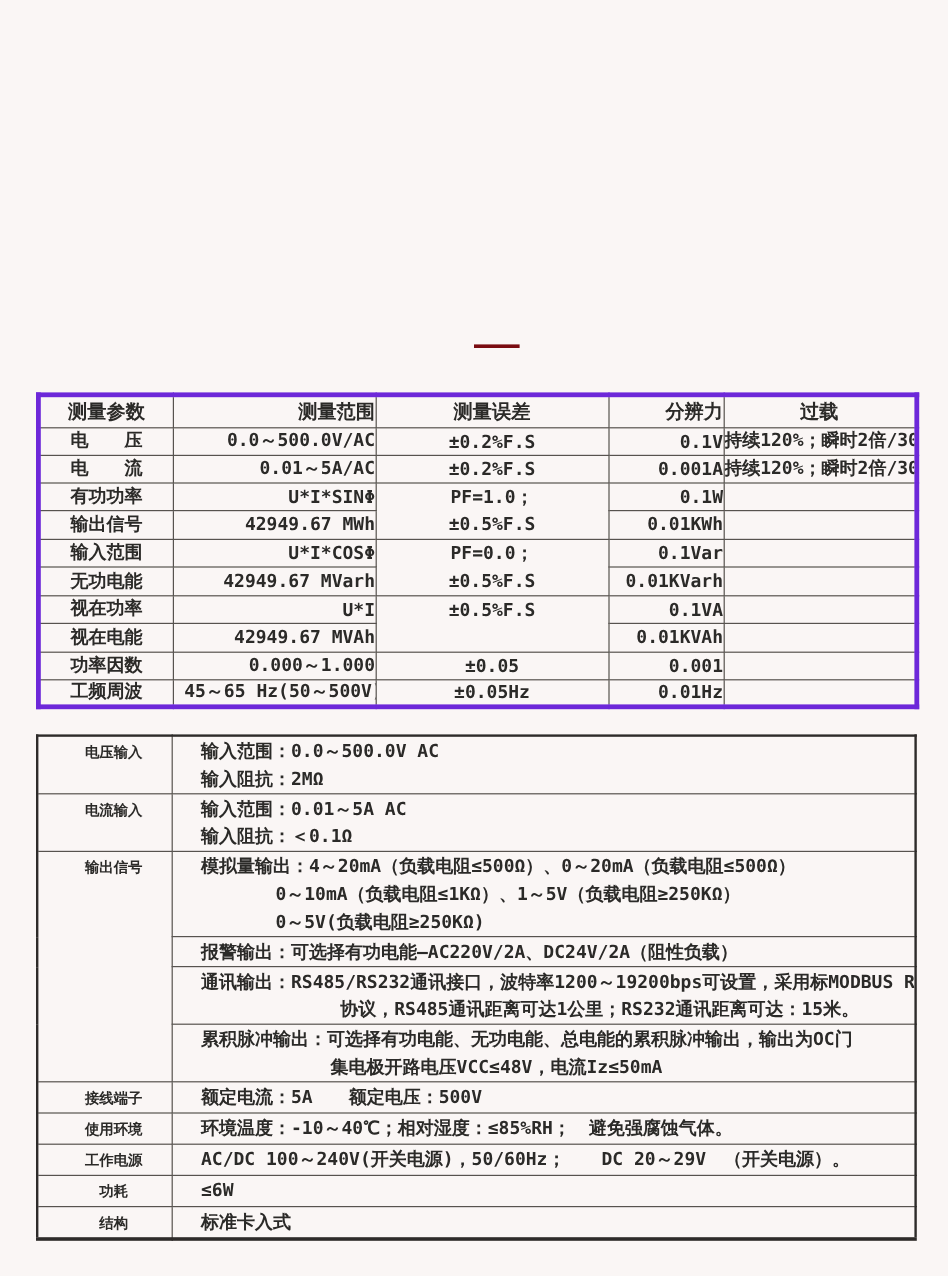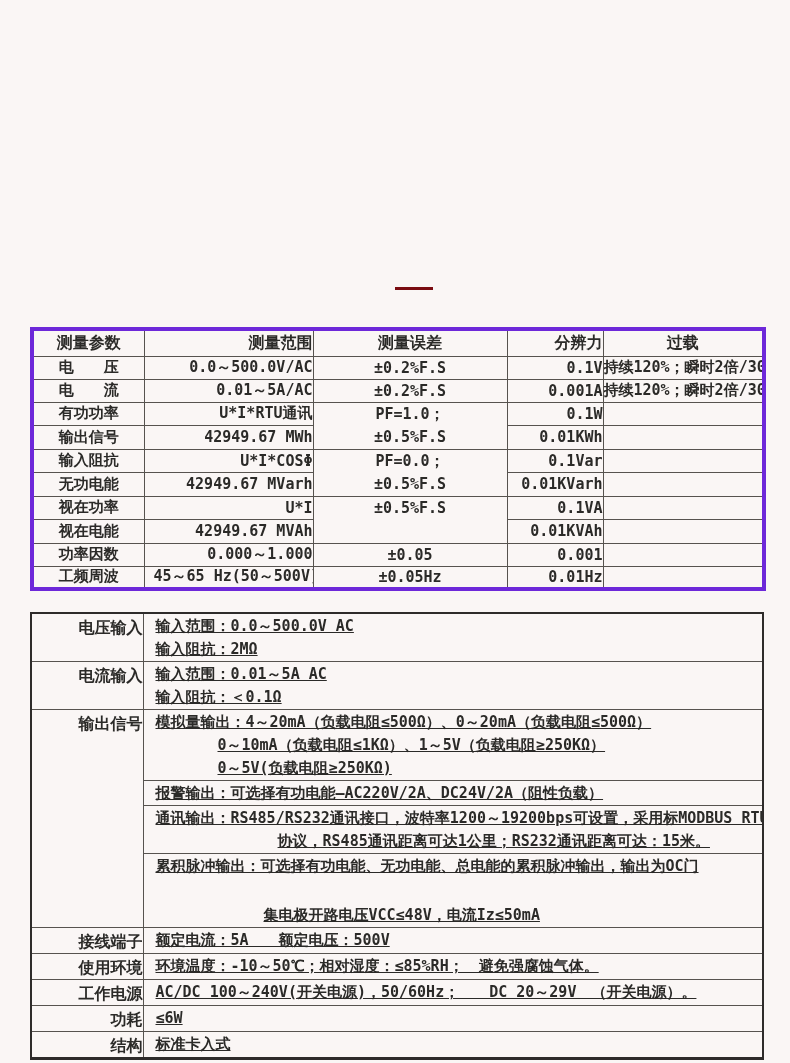--- a/index.html
+++ b/index.html
@@ -46,33 +46,33 @@
   }
   .t1 thead tr{height:27px;}
   .t1 tbody tr{height:23px;}
   .t1 th{font-size:16px;}
   .th-left,.c2,.c4{text-align:right;padding-left:9px;}
   .th-center,.c1,.c3,.c5{text-align:center;}
   .errcell{vertical-align:top;padding:0;}
   .errcell .eline{height:23px;line-height:23px;text-align:center;}
   .t2 td{vertical-align:top;}
   .t2 .lbl{
-    text-align:right;padding-left:15px;padding-top:2px;
-    font-size:16px;line-height:23px;margin-top:36px;
-  }
-  .t2 .val{padding-left:12px;padding-top:1px;text-decoration:underline;}
+    text-align:center;padding-left:15px;padding-top:2px;
+    font-size:12px;line-height:23px;margin-top:36px;
+  }
+  .t2 .val{padding-left:24px;padding-top:1px;}
   .t2 .line{height:23px;line-height:23px;white-space:nowrap;}
   .r2{height:48px;}  
   .r3{height:71px;}  
   .r1{height:24px;}  
   .r5{height:48px;}  
   .r6{height:46px;}  
   .ind-a{padding-left:62px;}
   .ind-b{padding-left:70px;text-align:center;}
-  .ind-c{padding-left:108px;margin-top:26px;}
+  .ind-c{padding-left:108px;}
 </style>
 </head>
 <body>
 
 <div class="page">
 
   <div class="title-dash"></div>
 
   <table class="t1">
     <colgroup>
@@ -101,36 +101,36 @@
       </tr>
       <tr>
         <td class="c1">电　　流</td>
         <td class="c2">0.01～5A/AC</td>
         <td class="c3">±0.2%F.S</td>
         <td class="c4">0.001A</td>
         <td class="c5">持续120%；瞬时2倍/30S</td>
       </tr>
       <tr>
         <td class="c1">有功功率</td>
-        <td class="c2">U*I*RTU通讯</td>
+        <td class="c2">U*I*SINΦ</td>
         <td class="errcell" rowspan="2">
           <div class="eline">PF=1.0；</div>
           <div class="eline">±0.5%F.S</div>
         </td>
         <td class="c4">0.1W</td>
         <td class="c5"></td>
       </tr>
       <tr>
         <td class="c1">输出信号</td>
         <td class="c2">42949.67 MWh</td>
         <td class="c4">0.01KWh</td>
         <td class="c5"></td>
       </tr>
       <tr>
-        <td class="c1">输入阻抗</td>
+        <td class="c1">输入范围</td>
         <td class="c2">U*I*COSΦ</td>
         <td class="errcell" rowspan="2">
           <div class="eline">PF=0.0；</div>
           <div class="eline">±0.5%F.S</div>
         </td>
         <td class="c4">0.1Var</td>
         <td class="c5"></td>
       </tr>
       <tr>
         <td class="c1">无功电能</td>
@@ -218,21 +218,21 @@
       </tr>
       <tr class="r1">
         <td class="lbl">接线端子</td>
         <td class="val">
           <div class="line">额定电流：5A　　额定电压：500V</div>
         </td>
       </tr>
       <tr class="r1">
         <td class="lbl">使用环境</td>
         <td class="val">
-          <div class="line">环境温度：-10～50℃；相对湿度：≤85%RH；　避免强腐蚀气体。</div>
+          <div class="line">环境温度：-10～40℃；相对湿度：≤85%RH；　避免强腐蚀气体。</div>
         </td>
       </tr>
       <tr class="r1">
         <td class="lbl">工作电源</td>
         <td class="val">
           <div class="line">AC/DC 100～240V(开关电源)，50/60Hz；　　DC 20～29V　（开关电源）。</div>
         </td>
       </tr>
       <tr class="r1">
         <td class="lbl">功耗</td>

